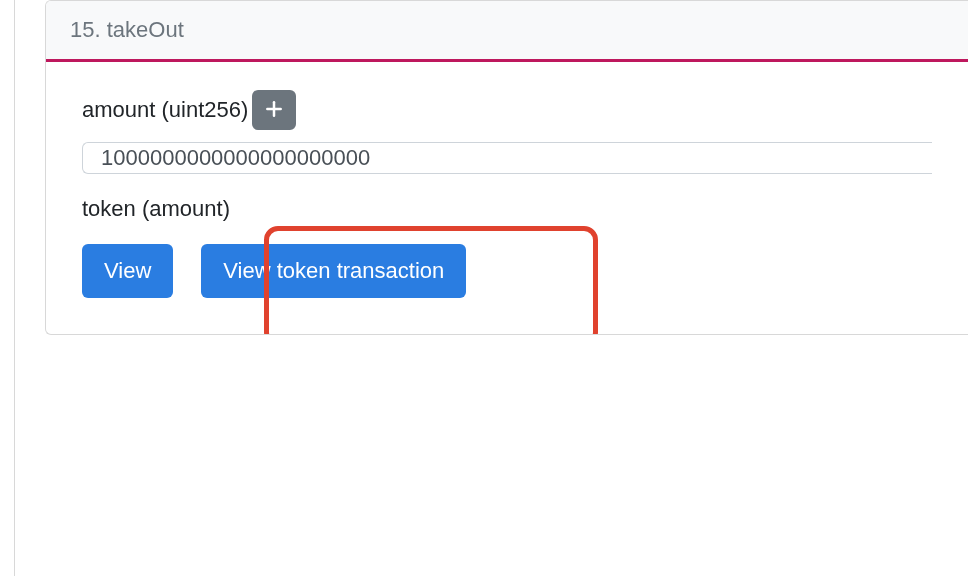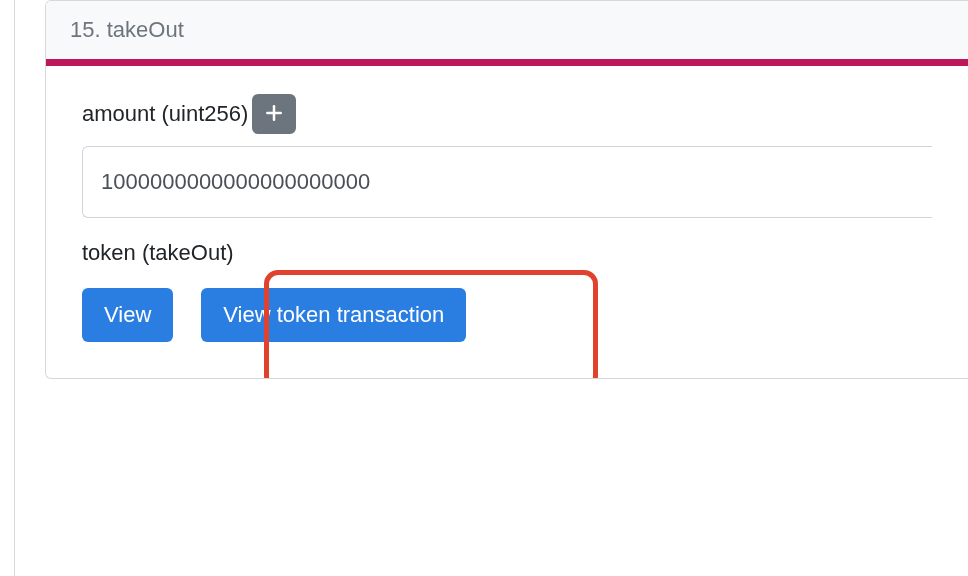--- a/index.html
+++ b/index.html
@@ -22,21 +22,21 @@
       border: 1px solid #d8d8d8;
       border-radius: 6px;
       border-right: none;
       border-top-right-radius: 0;
       border-bottom-right-radius: 0;
       overflow: hidden;
       width: 100%;
     }
     .panel-header {
       background: #f8f9fa;
-      border-bottom: 7px solid #be185d;
+      border-bottom: 3px solid #be185d;
       padding: 16px 24px;
       color: #6c757d;
       font-size: 22px;
       font-weight: 400;
     }
     .panel-body {
       padding: 28px 36px 36px 36px;
     }
     .field-row {
       margin-bottom: 22px;
@@ -64,21 +64,21 @@
       cursor: pointer;
     }
     .plus-btn svg { width: 20px; height: 20px; }
     .text-input {
       width: 100%;
       border: 1px solid #ced4da;
       border-radius: 6px;
       border-right: none;
       border-top-right-radius: 0;
       border-bottom-right-radius: 0;
-      padding: 22px 18px;
+      padding: 2px 18px;
       font-size: 22px;
       color: #495057;
       background: #fff;
       font-family: inherit;
     }
     .button-row {
       display: flex;
       gap: 28px;
       margin-top: 8px;
       position: relative;
@@ -125,21 +125,21 @@
                 <line x1="4" y1="12" x2="20" y2="12"></line>
               </svg>
             </span>
           </button>
         </div>
         <input type="text" class="text-input" value="1000000000000000000000" style="">
       </div>
 
       <div class="field-row">
         <div class="field-label-line">
-          <span class="field-label">token (takeOut)</span>
+          <span class="field-label">token (amount)</span>
         </div>
       </div>
 
       <div class="button-row">
         <button class="btn btn-primary">
           <span>View</span>
         </button>
         <button class="btn btn-primary-outline">
           <span>View token transaction</span>
         </button>

